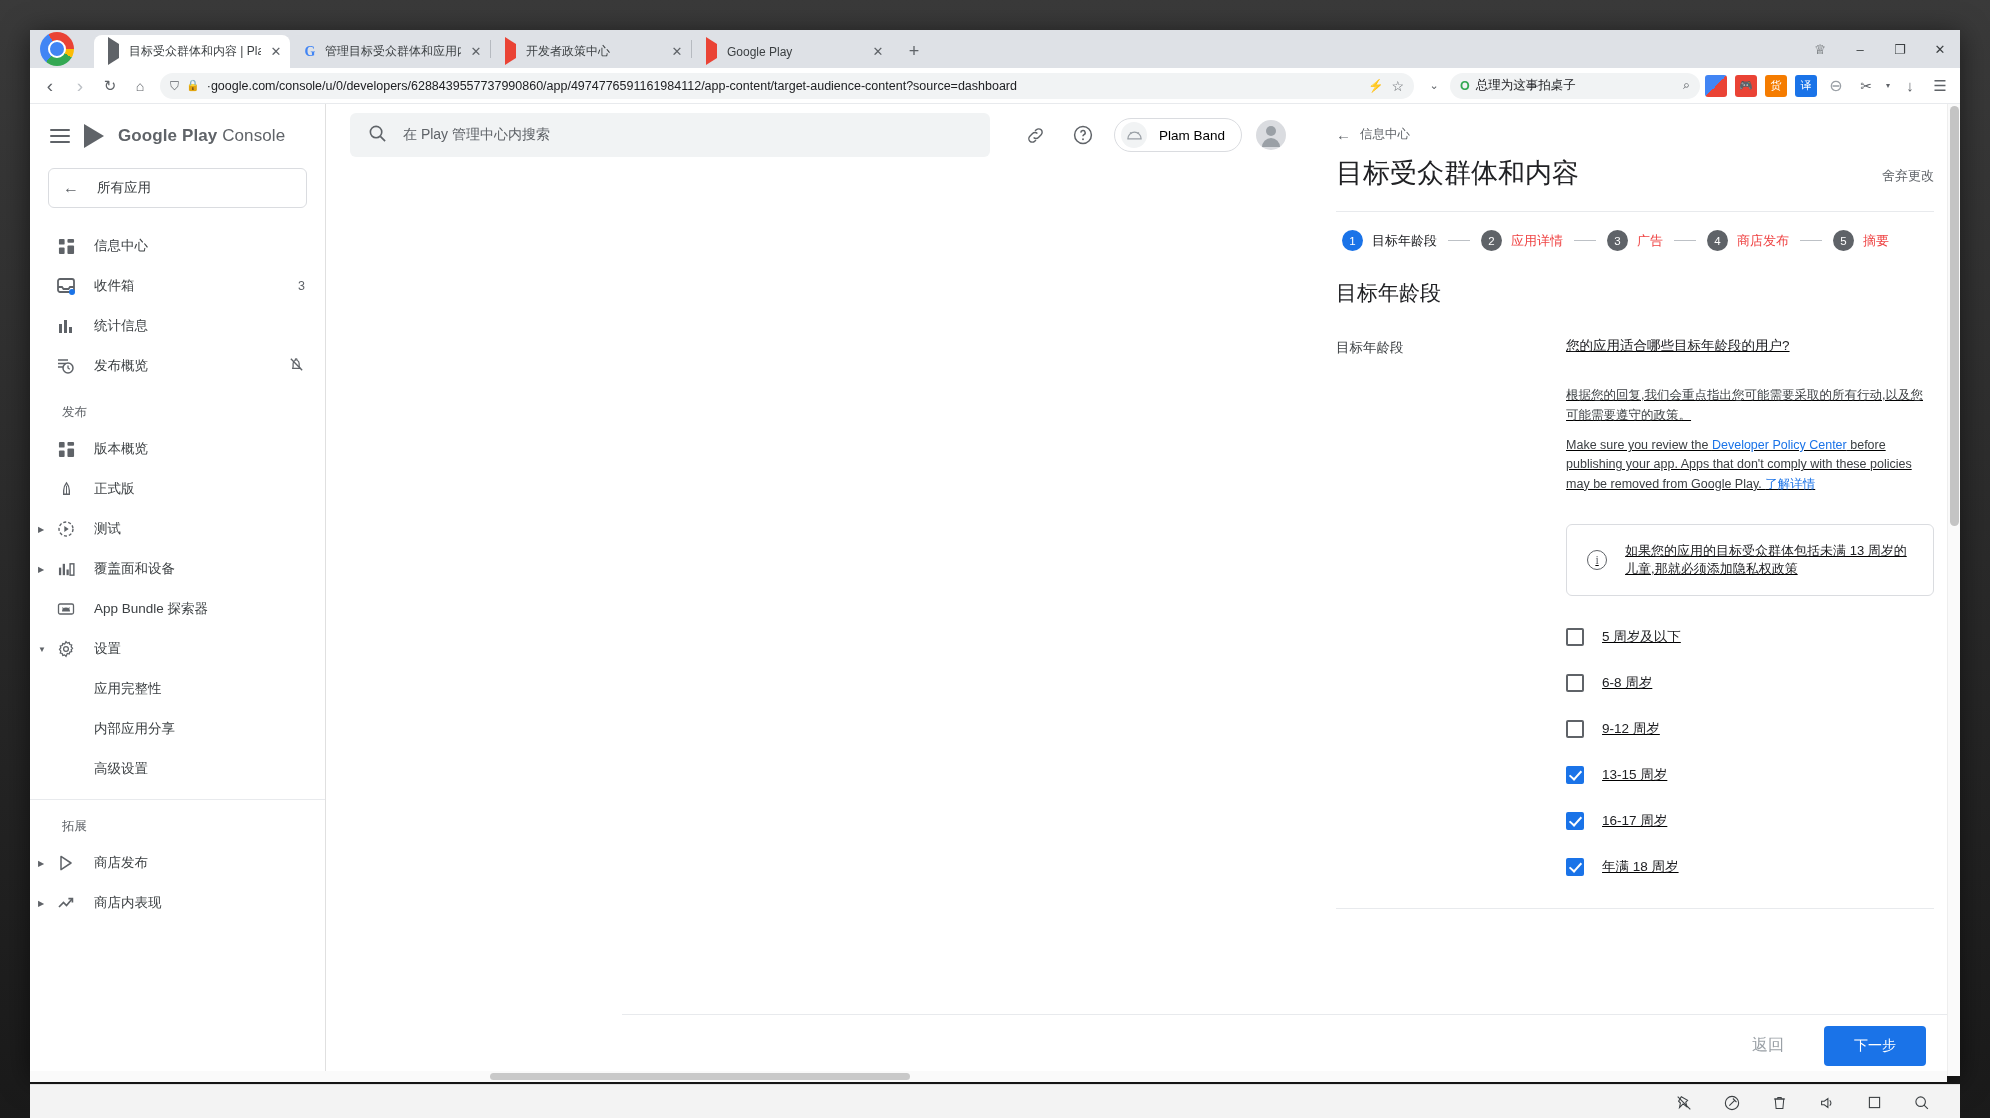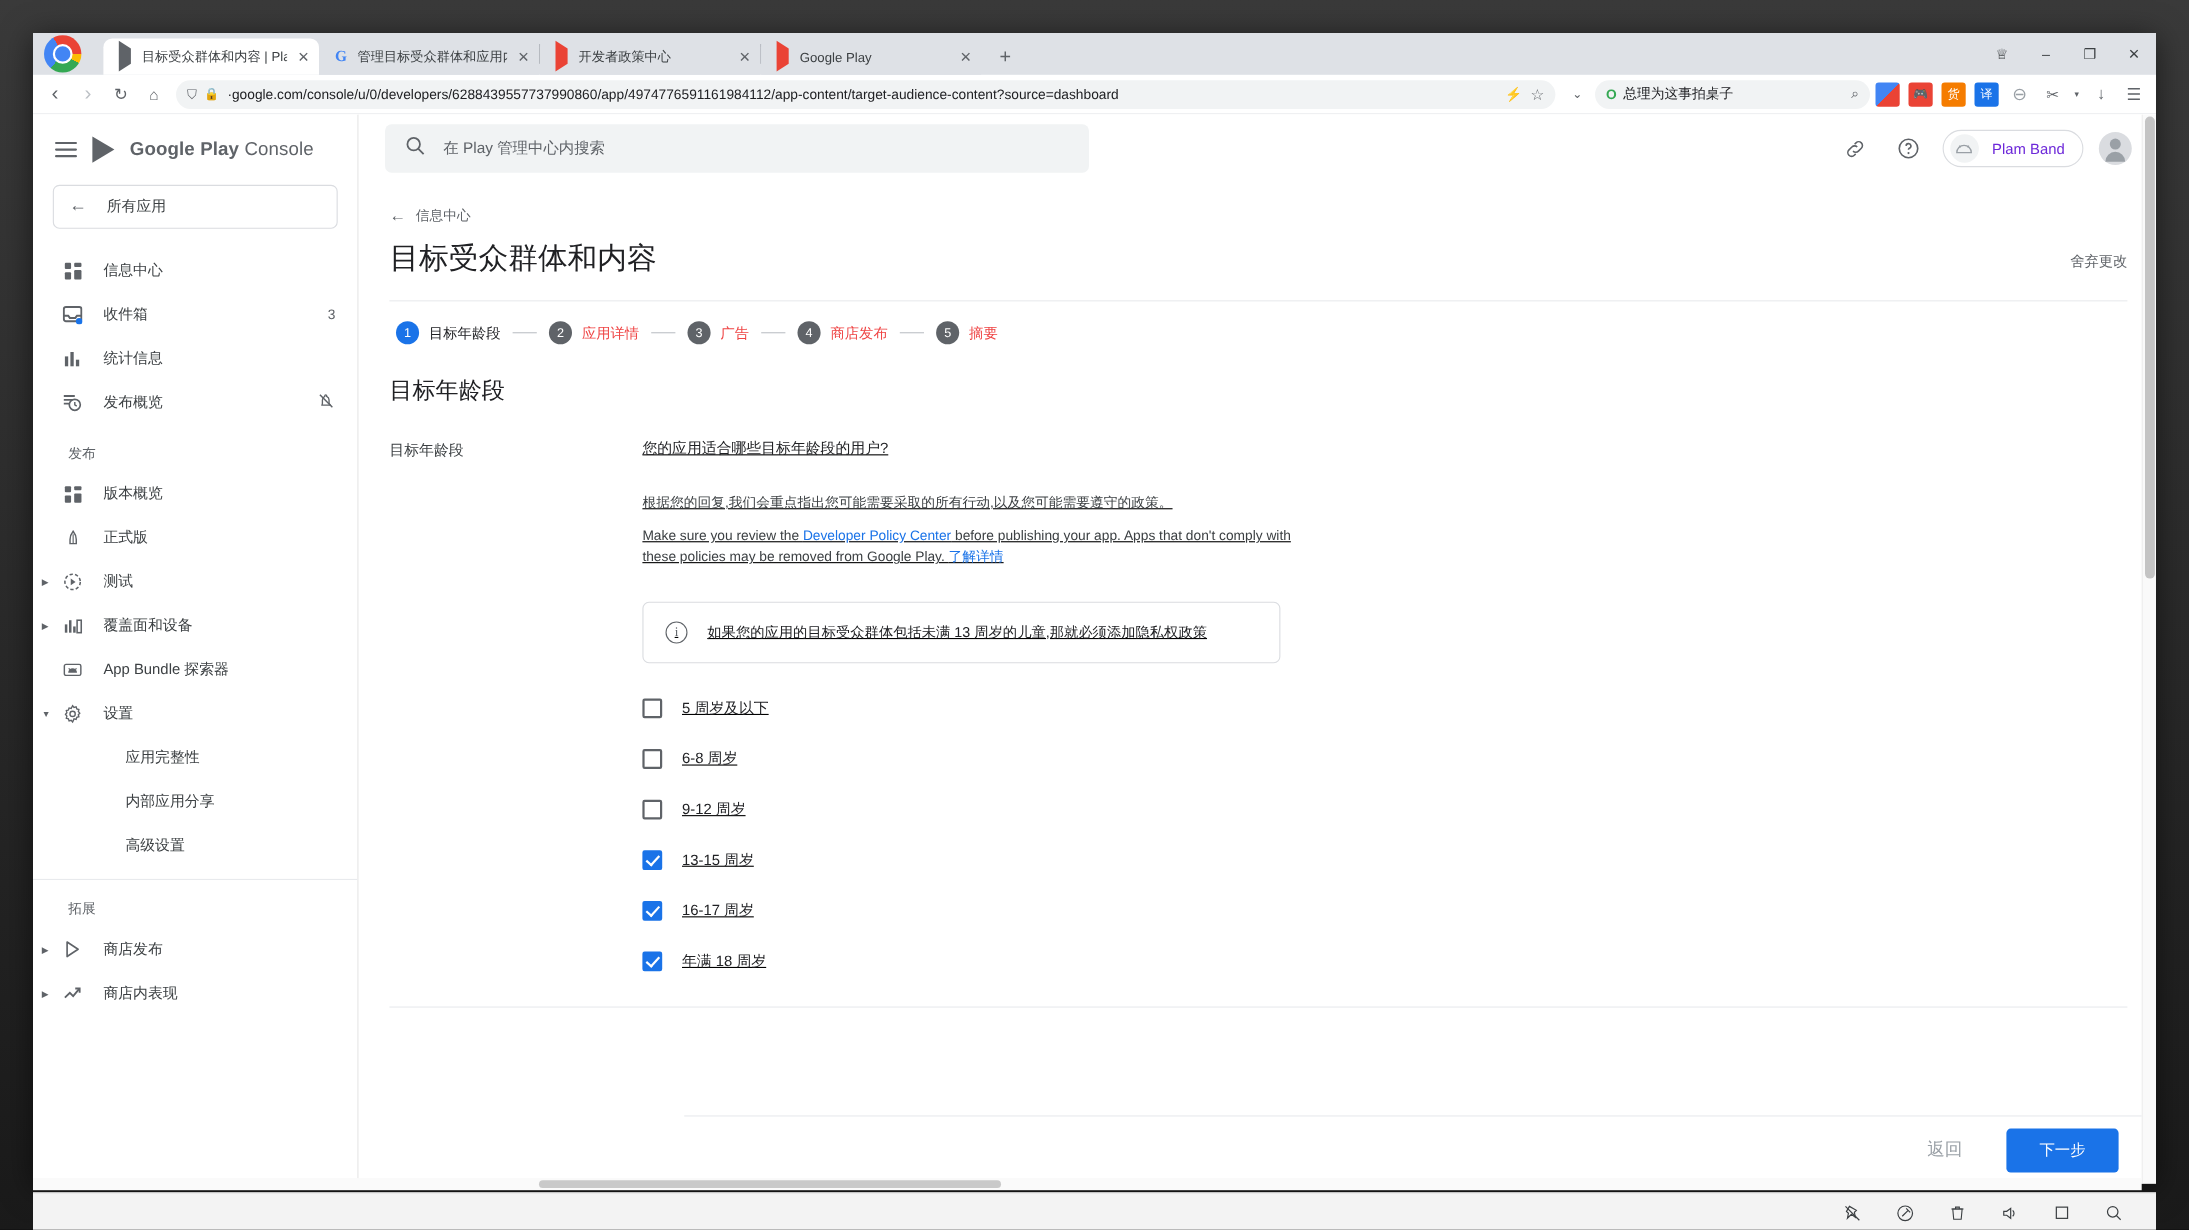--- a/index.html
+++ b/index.html
@@ -200,50 +200,50 @@
     margin-left: -14px;
   }
   .navitem .nicon {
     width: 24px; flex:none;
     display:flex;align-items:center;justify-content:center;
     color: #5f6368;
     margin-right: 16px;
   }
   .navitem .nlabel { flex: 1; white-space: nowrap; }
   .navitem .nbadge { font-size: 12.5px; color:#5f6368; }
-  .navitem.sub { padding-left: 84px; }
+  .navitem.sub { padding-left: 64px; }
   .navsection {
     font-size: 12.5px; color:#5f6368;
     padding: 18px 20px 8px 32px;
   }
   .nav-divider { height:1px; background:#e8eaed; margin: 10px 0 0 0; }
 
   
-  .content { flex: 1; overflow: hidden; position: relative; background:#fff; display:flex; flex-direction:column; }
+  .content { flex: 1; overflow: hidden; position: relative; background:#fff; display:flex; flex-direction:row; }
   .topbar {
     height: 62px; flex:none;
     display:flex; align-items:center;
     padding: 0 22px 0 24px;
     gap: 14px;
   }
   .play-search {
     width: 640px; height: 44px;
     background: #f1f3f4; border-radius: 6px;
     display:flex; align-items:center; gap: 16px;
     padding: 0 18px;
     font-size: 14px; color: #5f6368;
   }
   .topbar-spacer { flex: 1; }
   .topicon { width: 34px; height:34px; display:flex;align-items:center;justify-content:center; color:#5f6368; }
   .accountchip {
     height: 34px;
     border: 1px solid #dadce0; border-radius: 18px;
     display:flex; align-items:center; gap: 12px;
     padding: 0 16px 0 6px;
-    font-size: 13.5px; color:#6d28d9;
+    font-size: 13.5px; color:#000000;
   }
   .chip-av {
     width: 26px; height:26px; border-radius:50%;
     background:#f1f3f4; display:flex;align-items:center;justify-content:center;
     color:#9aa0a6;
   }
   .avatar {
     width: 30px; height: 30px; border-radius: 50%;
     background: #dadce0; position: relative; flex:none;
   }

